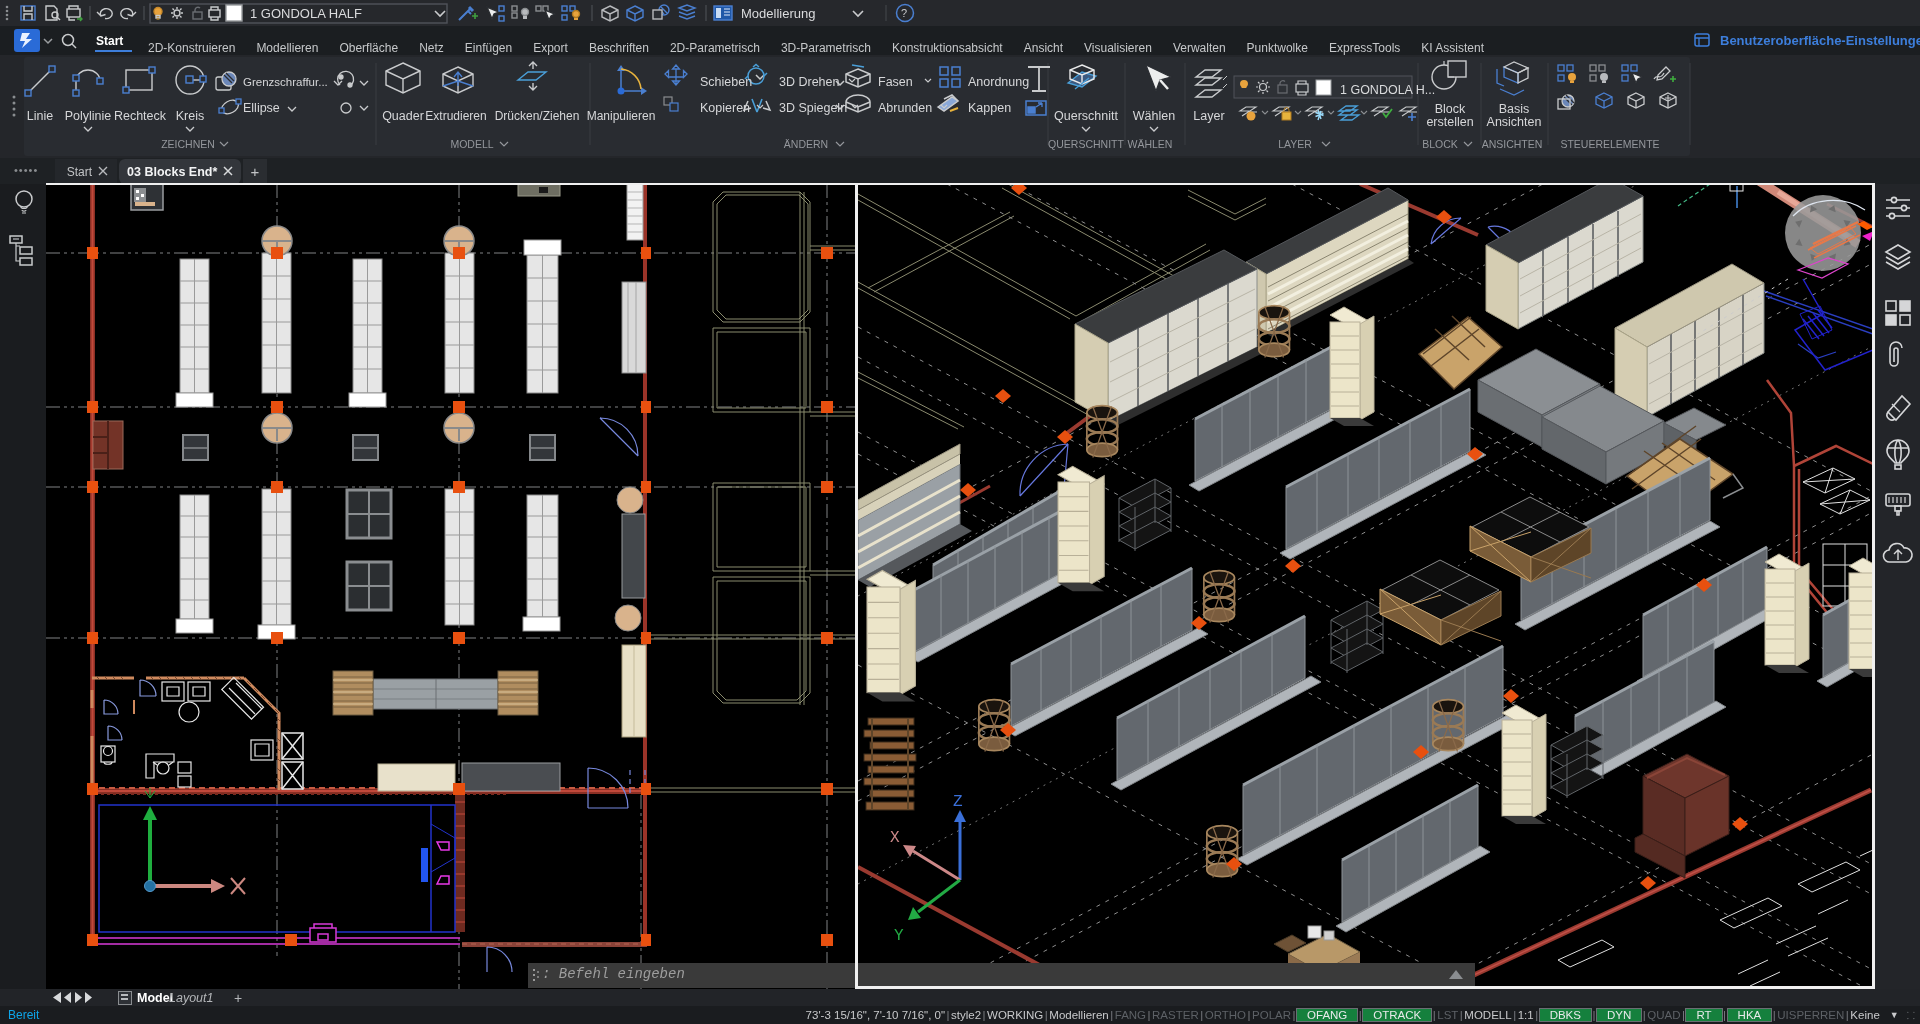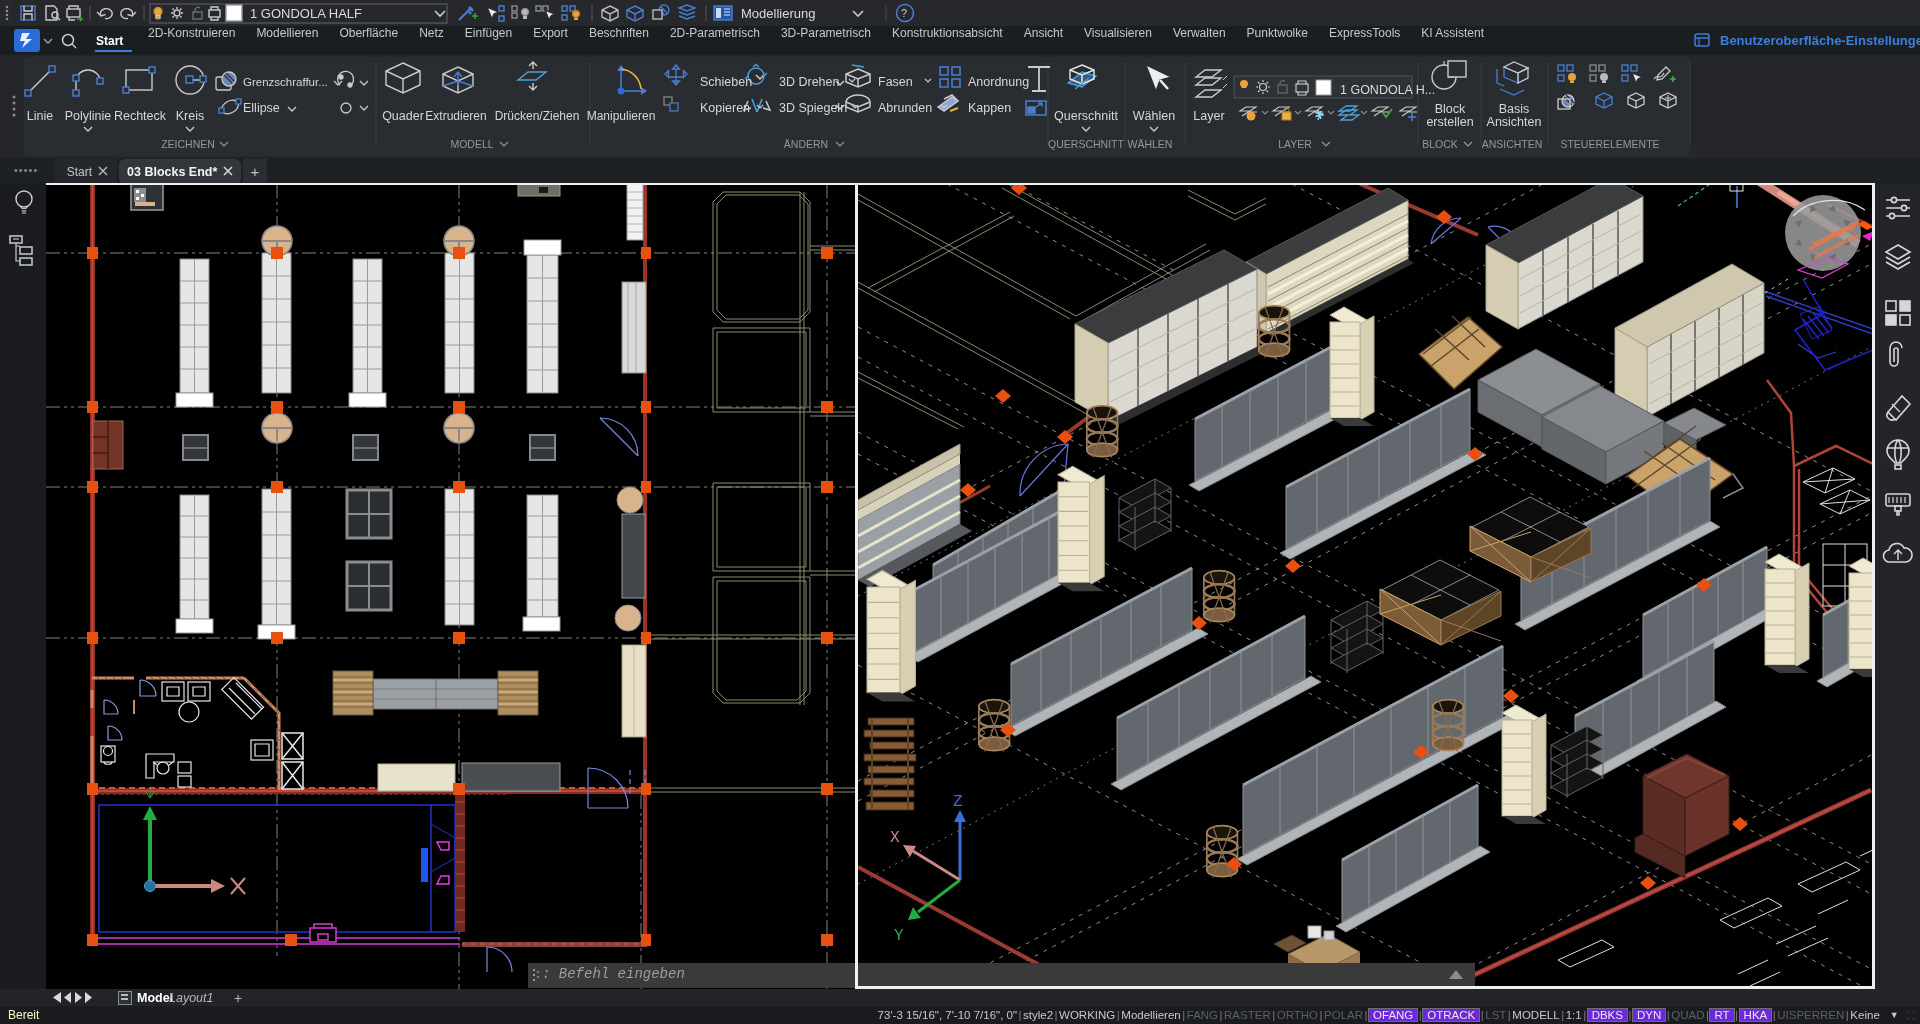--- a/index.html
+++ b/index.html
@@ -12,21 +12,21 @@
   #tabbar{left:0;top:158px;width:1920px;height:26px;background:#1e2124;}
   #main{left:0;top:184px;width:1920px;height:805px;background:#000;}
   #leftstrip{left:0;top:184px;width:46px;height:805px;background:#1a1c1f;}
   #rightstrip{left:1875px;top:184px;width:45px;height:805px;background:#232529;}
   #modelrow{left:0;top:989px;width:1920px;height:17px;background:#222428;padding-left:24px;}
   #statusbar{left:0;top:1006px;width:1920px;height:18px;background:#1a1c1f;}
   .vpborder{background:#f0f0f0;}
   .mtab{color:#c6c8ca;font-size:12px;}
   .sb-div{color:#7a7d82;margin:0 1.5px;}
   .sb-dim{color:#5d6166;}
-  .sb-on{background:#6d28d9;border:1px solid #6a6e73;color:#e8e9ea;padding:0 4px;margin:0 -1px;}
+  .sb-on{background:#15803d;border:1px solid #6a6e73;color:#e8e9ea;padding:0 10px;margin:0 -1px;}
 </style>
 </head>
 <body>
 <div class="abs" id="titlebar">
 <svg class="abs" style="left:0;top:0" width="1100" height="26" viewBox="0 0 1100 26">
   <g stroke="#c9cbcd" fill="none" stroke-width="1.4">
 
     <g fill="#8a8d90" stroke="none">
           <circle cx="7" cy="7" r="1.3"></circle>
           <circle cx="7" cy="11" r="1.3"></circle>
@@ -138,21 +138,21 @@
       <path d="M2 3l4 4l4-4" stroke="#9a9da0" fill="none" stroke-width="1.5"></path>
     </svg>
   <svg class="abs" style="left:60px;top:6px" width="18" height="18">
       <circle cx="8" cy="8" r="5.5" stroke="#c9cbcd" fill="none" stroke-width="1.5"></circle>
       <path d="M12 12l4 4" stroke="#c9cbcd" stroke-width="1.5"></path>
     </svg>
   <div class="abs" style="left:96px;top:0;height:29px;display:flex;align-items:center;">
     <span class="mtab" style="color:#fff;font-weight:bold;">Start</span>
   </div>
   <div class="abs" style="left:95px;top:24px;width:37px;height:2px;background:#3d7edb;"></div>
-  <div class="abs" style="left:148px;top:0;height:29px;display:flex;align-items:flex-start;gap:21px;white-space:nowrap;">
+  <div class="abs" style="left:148px;top:0;height:29px;display:flex;align-items:flex-end;gap:21px;white-space:nowrap;">
     <span class="mtab">2D-Konstruieren</span>
       <span class="mtab">Modellieren</span>
       <span class="mtab">Oberfläche</span>
       <span class="mtab">Netz</span>
       <span class="mtab">Einfügen</span>
       <span class="mtab">Export</span>
       <span class="mtab">Beschriften</span>
       <span class="mtab">2D-Parametrisch</span>
       <span class="mtab">3D-Parametrisch</span>
       <span class="mtab">Konstruktionsabsicht</span>
@@ -1122,21 +1122,21 @@
       </g>
   </svg>
   <div class="abs" style="left:118px;top:2px;width:12px;height:12px;border:1px solid #8a8d90;background:#2e3136;"></div>
   <div class="abs" style="left:121px;top:5px;width:7px;height:2px;background:#b8babd;"></div>
   <div class="abs" style="left:121px;top:9px;width:7px;height:2px;background:#b8babd;"></div>
   <div class="abs" style="left:137px;top:0;height:17px;display:flex;align-items:center;color:#ffffff;font-size:12.5px;font-weight:bold;">Model</div>
   <div class="abs" style="left:169px;top:0;height:17px;display:flex;align-items:center;color:#b4b6b9;font-size:12.5px;font-style:italic;">Layout1</div>
   <div class="abs" style="left:234px;top:0;height:17px;display:flex;align-items:center;color:#b4b6b9;font-size:14px;">+</div>
 </div>
 <div class="abs" id="statusbar">
-  <div class="abs" style="left:8px;top:0;height:18px;display:flex;align-items:center;color:#fef9c3;font-size:12px;">Bereit</div>
+  <div class="abs" style="left:8px;top:0;height:18px;display:flex;align-items:center;color:#0ea5e9;font-size:12px;">Bereit</div>
   <div class="abs" style="right:6px;top:0;height:18px;display:flex;align-items:center;font-size:11.5px;white-space:nowrap;color:#c9cacc;" id="statusitems">
     <span>73'-3 15/16", 7'-10 7/16", 0"</span>
       <span class="sb-div">|</span>
     <span>style2</span>
       <span class="sb-div">|</span>
     <span>WORKING</span>
       <span class="sb-div">|</span>
     <span>Modellieren</span>
       <span class="sb-div">|</span>
     <span class="sb-dim">FANG</span>

